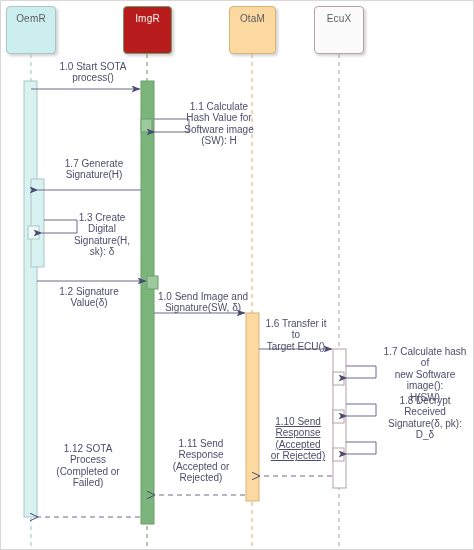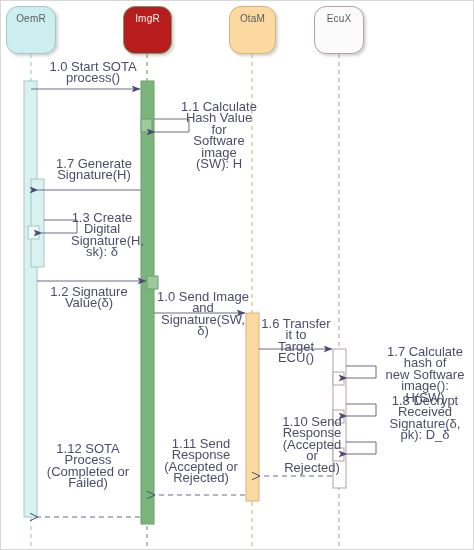--- a/index.html
+++ b/index.html
@@ -15,21 +15,21 @@
     border:1px solid #d8d8d8;
     box-sizing:border-box;
     overflow:hidden;
   }
   svg#canvas{position:absolute;left:0;top:0;width:474px;height:550px;}
 
   
   .actor-box{
     position:absolute;
     box-sizing:border-box;
-    border-radius:12px;
+    border-radius:4px;
     box-shadow:2px 2px 3px rgba(0,0,0,.18);
     display:flex;
     align-items:flex-start;
     justify-content:center;
   }
   .actor-label{
     font-size:10px;
     color:#5c5c5c;
     padding-top:6px;
     letter-spacing:.2px;
@@ -37,21 +37,21 @@
   }
   .actor-oemr{background:#cdeeee;border:1px solid #a9c6c6;}
   .actor-imgr{background:#b91c1c;border:1px solid #6a9d6a;}
   .actor-imgr .actor-label{color:#f2f7f2;}
   .actor-otam{background:#fcd9a0;border:1px solid #d9b277;}
   .actor-ecux{background:#fbfbfb;border:1px solid #b3a3a3;}
 
   
   .msg{
     position:absolute;
-    font-size:13px;
+    font-size:10px;
     line-height:11.4px;
     color:#4d4d6b;
     text-align:center;
     white-space:pre-line;
   }
 </style>
 </head>
 <body>
 
 <div id="diagram">
@@ -163,21 +163,21 @@
 Target ECU()</div>
 
   <div class="msg" style="left:378px;top:345px;width:92px;">1.7 Calculate hash of
 new Software image():
 H(SW)</div>
 
   <div class="msg" style="left:378px;top:394px;width:92px;">1.8 Decrypt Received
 Signature(δ, pk): D_δ</div>
 
 
-  <div class="msg" style="left:280px;top:415px;width:62px;">1.10 Send
+  <div class="msg" style="left:266px;top:415px;width:62px;text-decoration:underline;">1.10 Send
 Response
 (Accepted
 or Rejected)</div>
 
   <div class="msg" style="left:160px;top:437px;width:80px;">1.11 Send
 Response
 (Accepted or
 Rejected)</div>
 
   <div class="msg" style="left:44px;top:442px;width:86px;">1.12 SOTA

